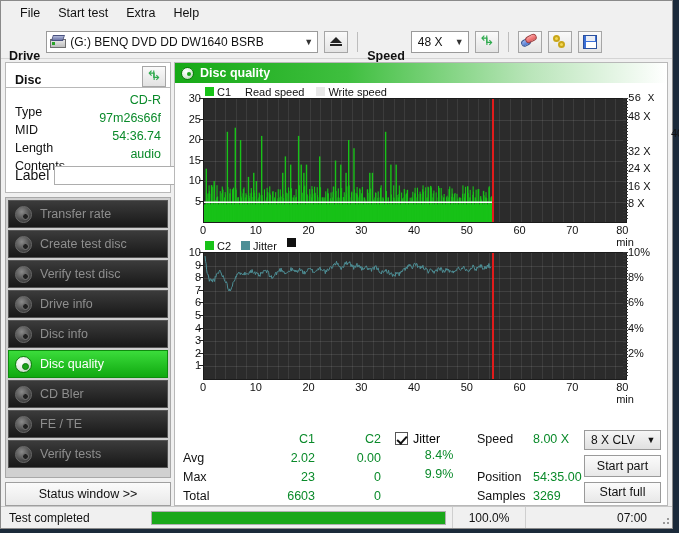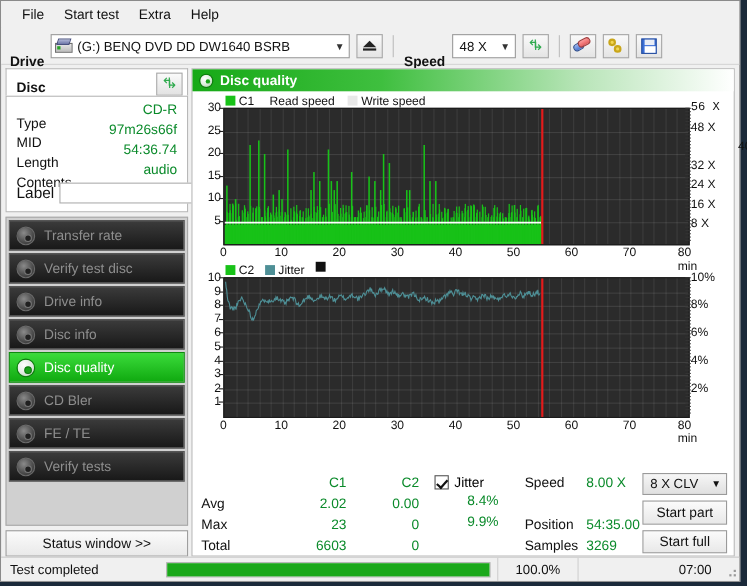--- a/index.html
+++ b/index.html
@@ -345,20 +345,24 @@
           <div class="cd-btn">
             <div class="cd-mini"></div>
           </div>
         </div>
       </div>
 
       <div class="navlist">
         <div class="navitem">
           <span class="nav-ico"></span>
           <span>Transfer rate</span>
+        </div>
+        <div class="navitem">
+          <span class="nav-ico"></span>
+          <span>Create test disc</span>
         </div>
         <div class="navitem">
           <span class="nav-ico"></span>
           <span>Verify test disc</span>
         </div>
         <div class="navitem">
           <span class="nav-ico"></span>
           <span>Drive info</span>
         </div>
         <div class="navitem">

